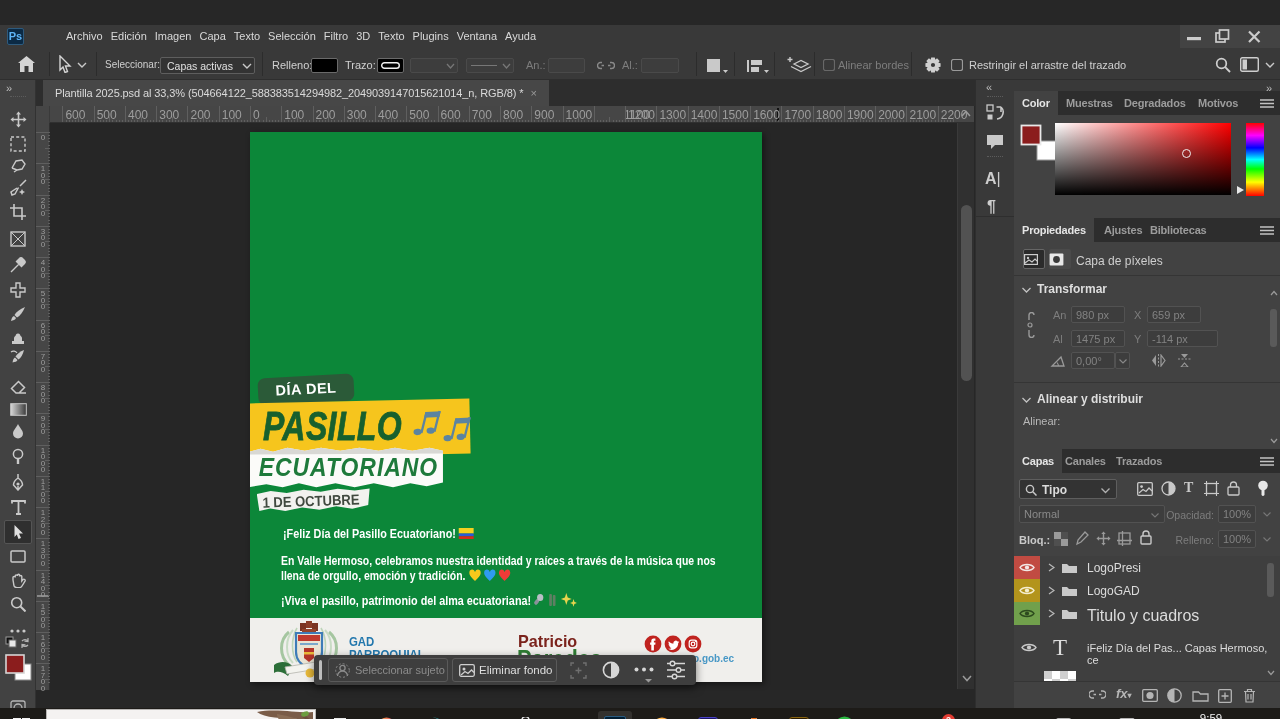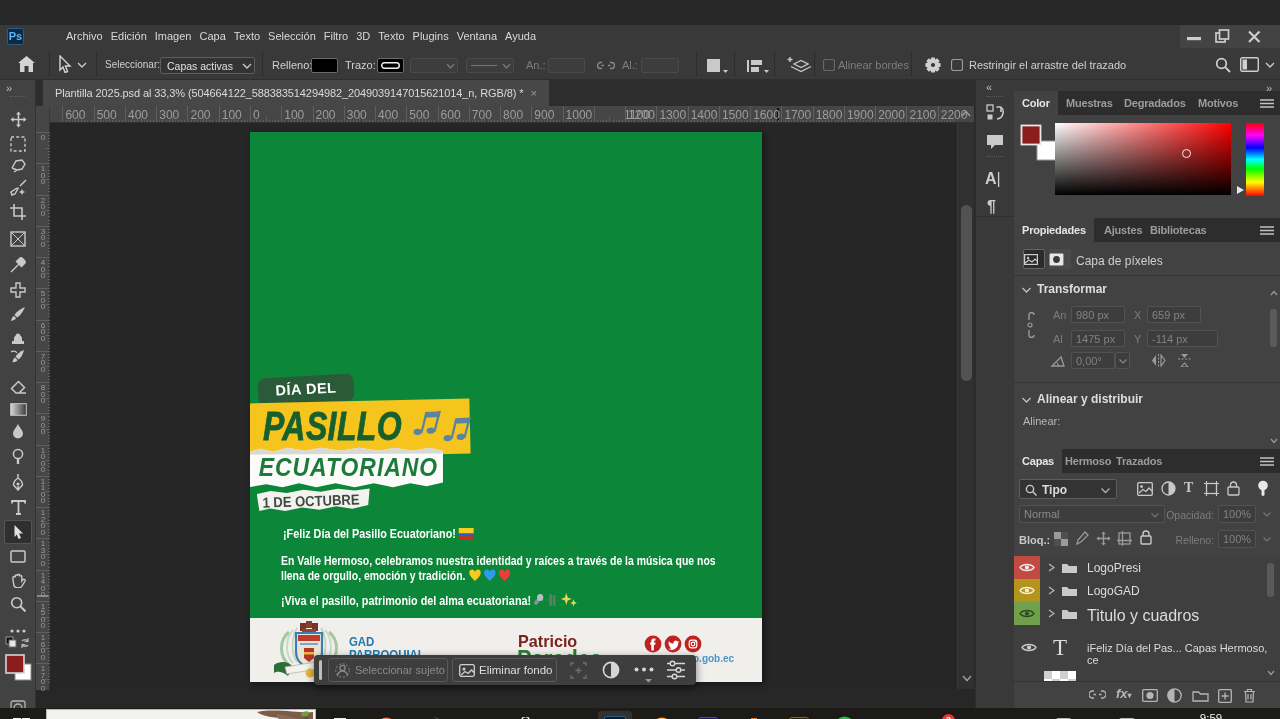--- a/index.html
+++ b/index.html
@@ -1131,21 +1131,21 @@
       <svg style="position:absolute;left:256px;top:48px" width="8" height="6">
           <path d="M1 5 L4 1.5 L7 5" fill="none" stroke="#9a9a9a" stroke-width="1.2"></path>
         </svg>
       <svg style="position:absolute;left:256px;top:196px" width="8" height="6">
           <path d="M1 1 L4 4.5 L7 1" fill="none" stroke="#9a9a9a" stroke-width="1.2"></path>
         </svg>
     </div>
 
     <div class="ptabrow" style="top:369px">
       <div class="ptab on" style="left:0">Capas</div>
-      <div class="ptab" style="left:43px">Hermoso</div>
+      <div class="ptab" style="left:43px">Canales</div>
       <div class="ptab" style="left:94px">Trazados</div>
       <svg class="burger" style="top:8px" width="14" height="9">
           <path d="M0 1 L14 1 M0 4.5 L14 4.5 M0 8 L14 8" stroke="#c2c2c2" stroke-width="1.4"></path>
         </svg>
     </div>
     <div class="pbody" style="top:393px;height:208px">
 
       <div style="position:absolute;left:5px;top:6px;width:98px;height:20px;background:#333;border:1px solid #5e5e5e;border-radius:2px">
         <svg style="position:absolute;left:5px;top:4px" width="12" height="12" viewBox="0 0 12 12">
             <circle cx="5" cy="5" r="3.6" fill="none" stroke="#c9c9c9" stroke-width="1.4"></circle>

